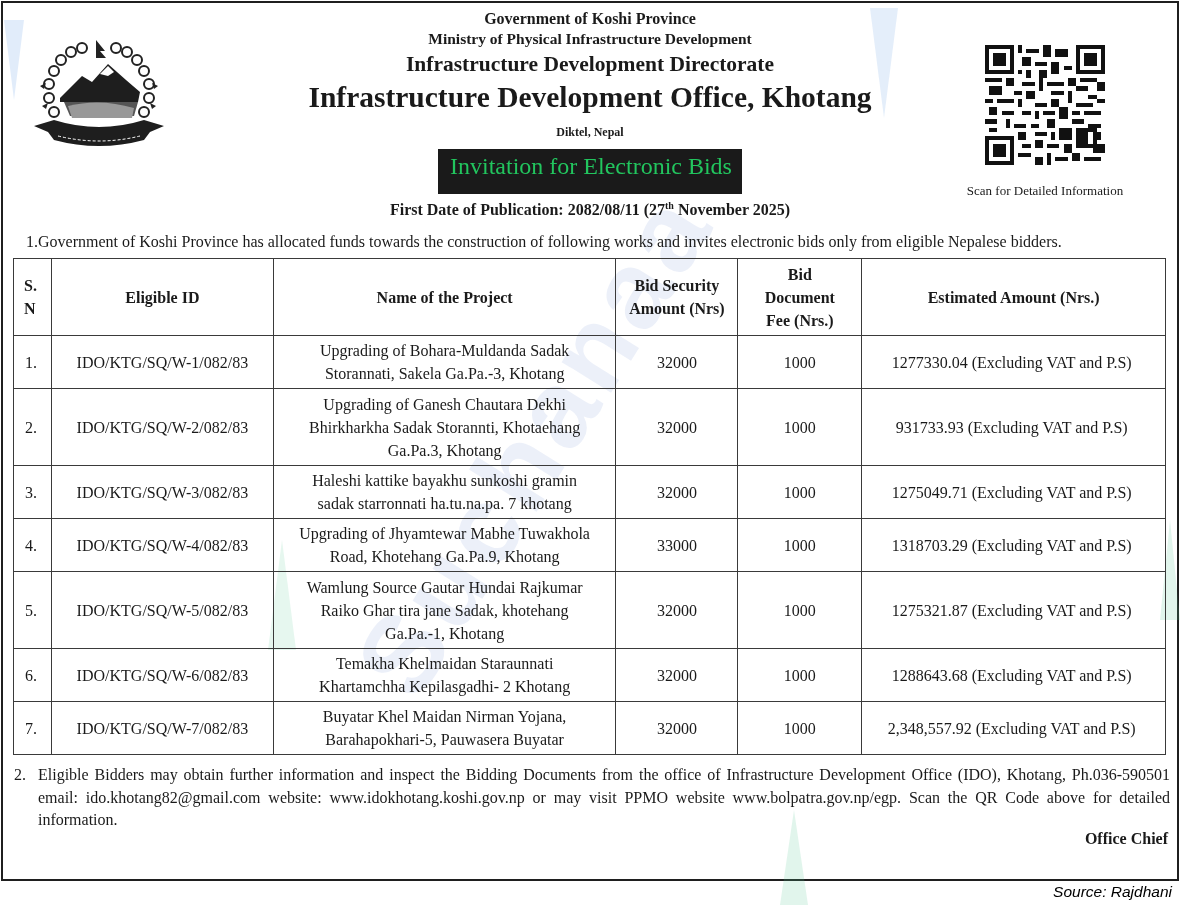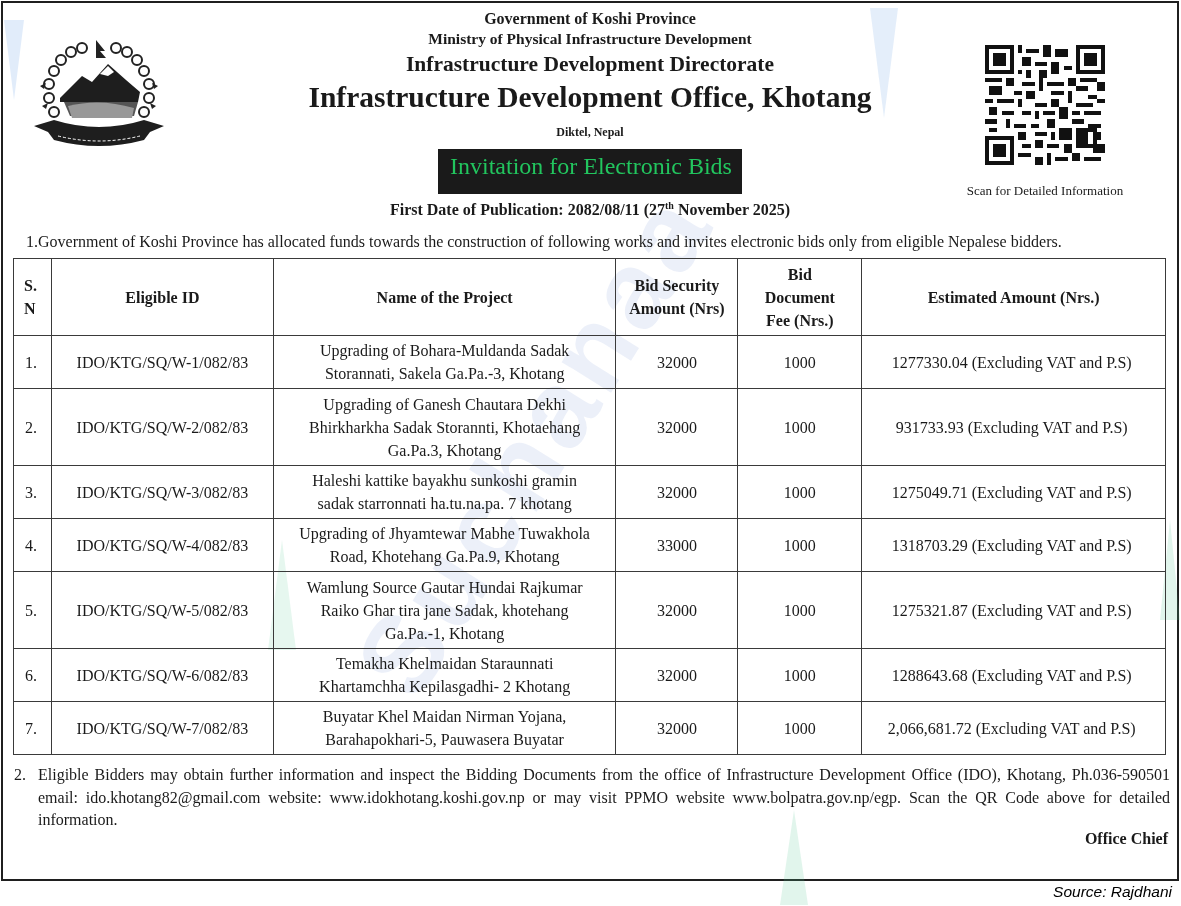--- a/index.html
+++ b/index.html
@@ -302,21 +302,21 @@
       </tr>
       <tr style="height: 53px;">
         <td class="sn">7.</td>
         <td>IDO/KTG/SQ/W-7/082/83</td>
         <td>
           <div>Buyatar Khel Maidan Nirman Yojana,</div>
           <div>Barahapokhari-5, Pauwasera Buyatar</div>
         </td>
         <td>32000</td>
         <td>1000</td>
-        <td class="est">2,066,681.72 (Excluding VAT and P.S)</td>
+        <td class="est">2,348,557.92 (Excluding VAT and P.S)</td>
       </tr>
     </tbody>
 </table>
 
 <div class="note2">
   <span class="num">2.</span>
   <div class="body">Eligible Bidders may obtain further information and inspect the Bidding Documents from the office of Infrastructure Development Office (IDO), Khotang, Ph.036-590501 email: ido.khotang82@gmail.com website: www.idokhotang.koshi.gov.np or may visit PPMO website www.bolpatra.gov.np/egp. Scan the QR Code above for detailed information.</div>
 </div>
 
 <div class="chief">Office Chief</div>

